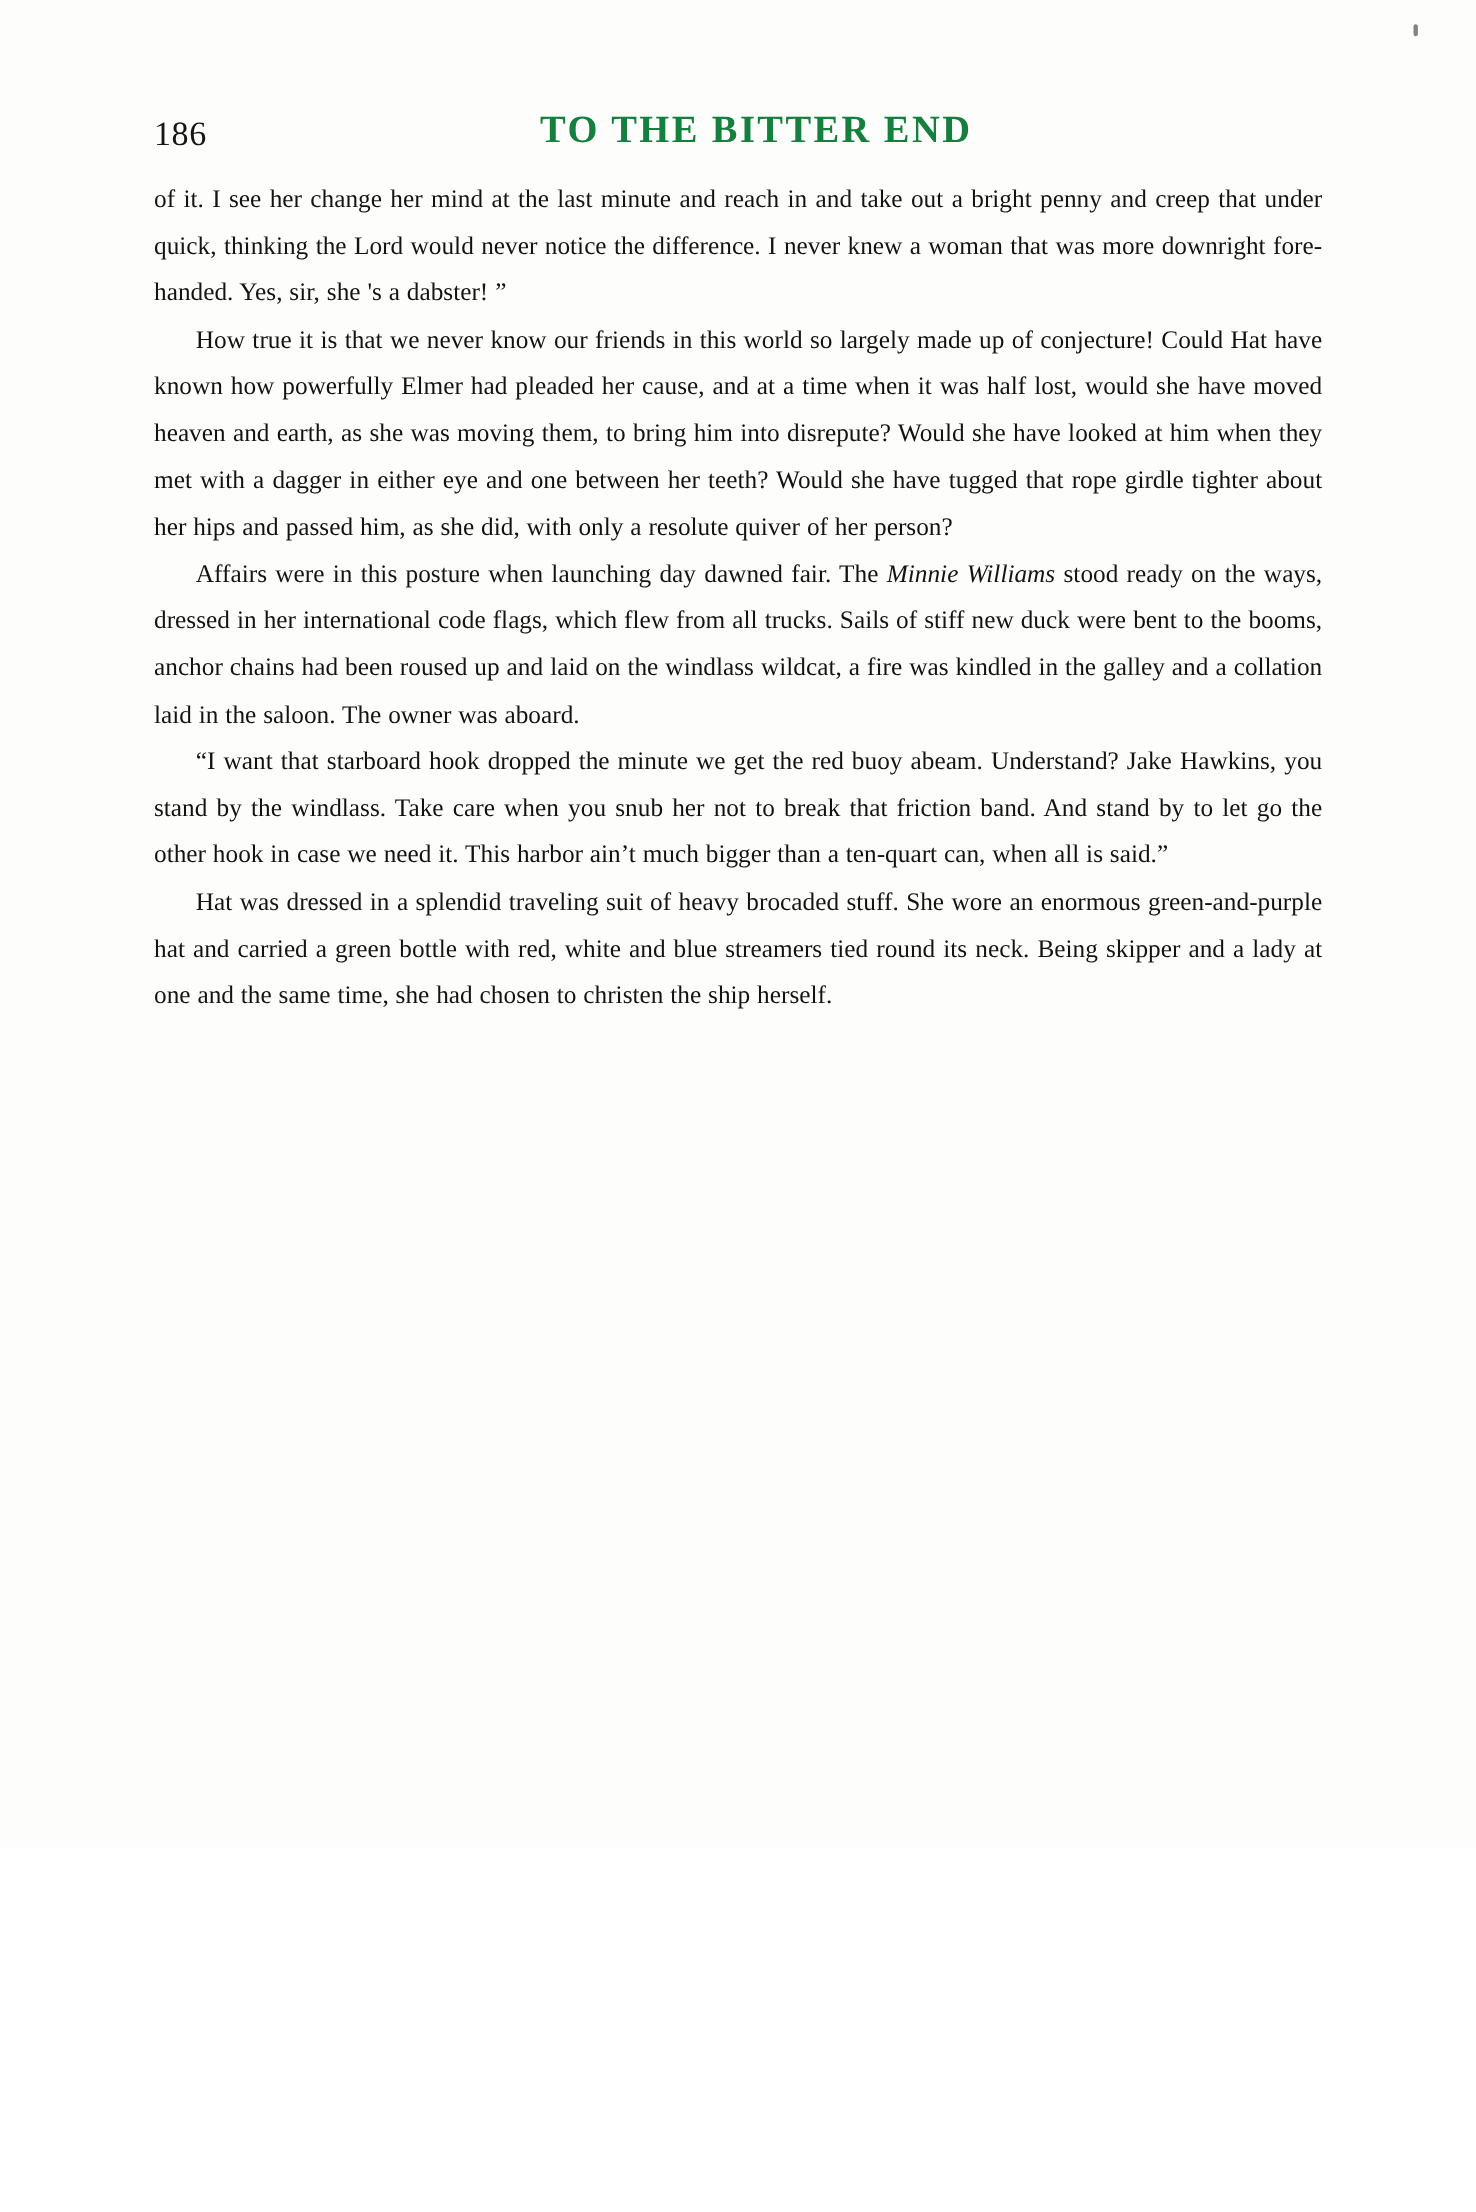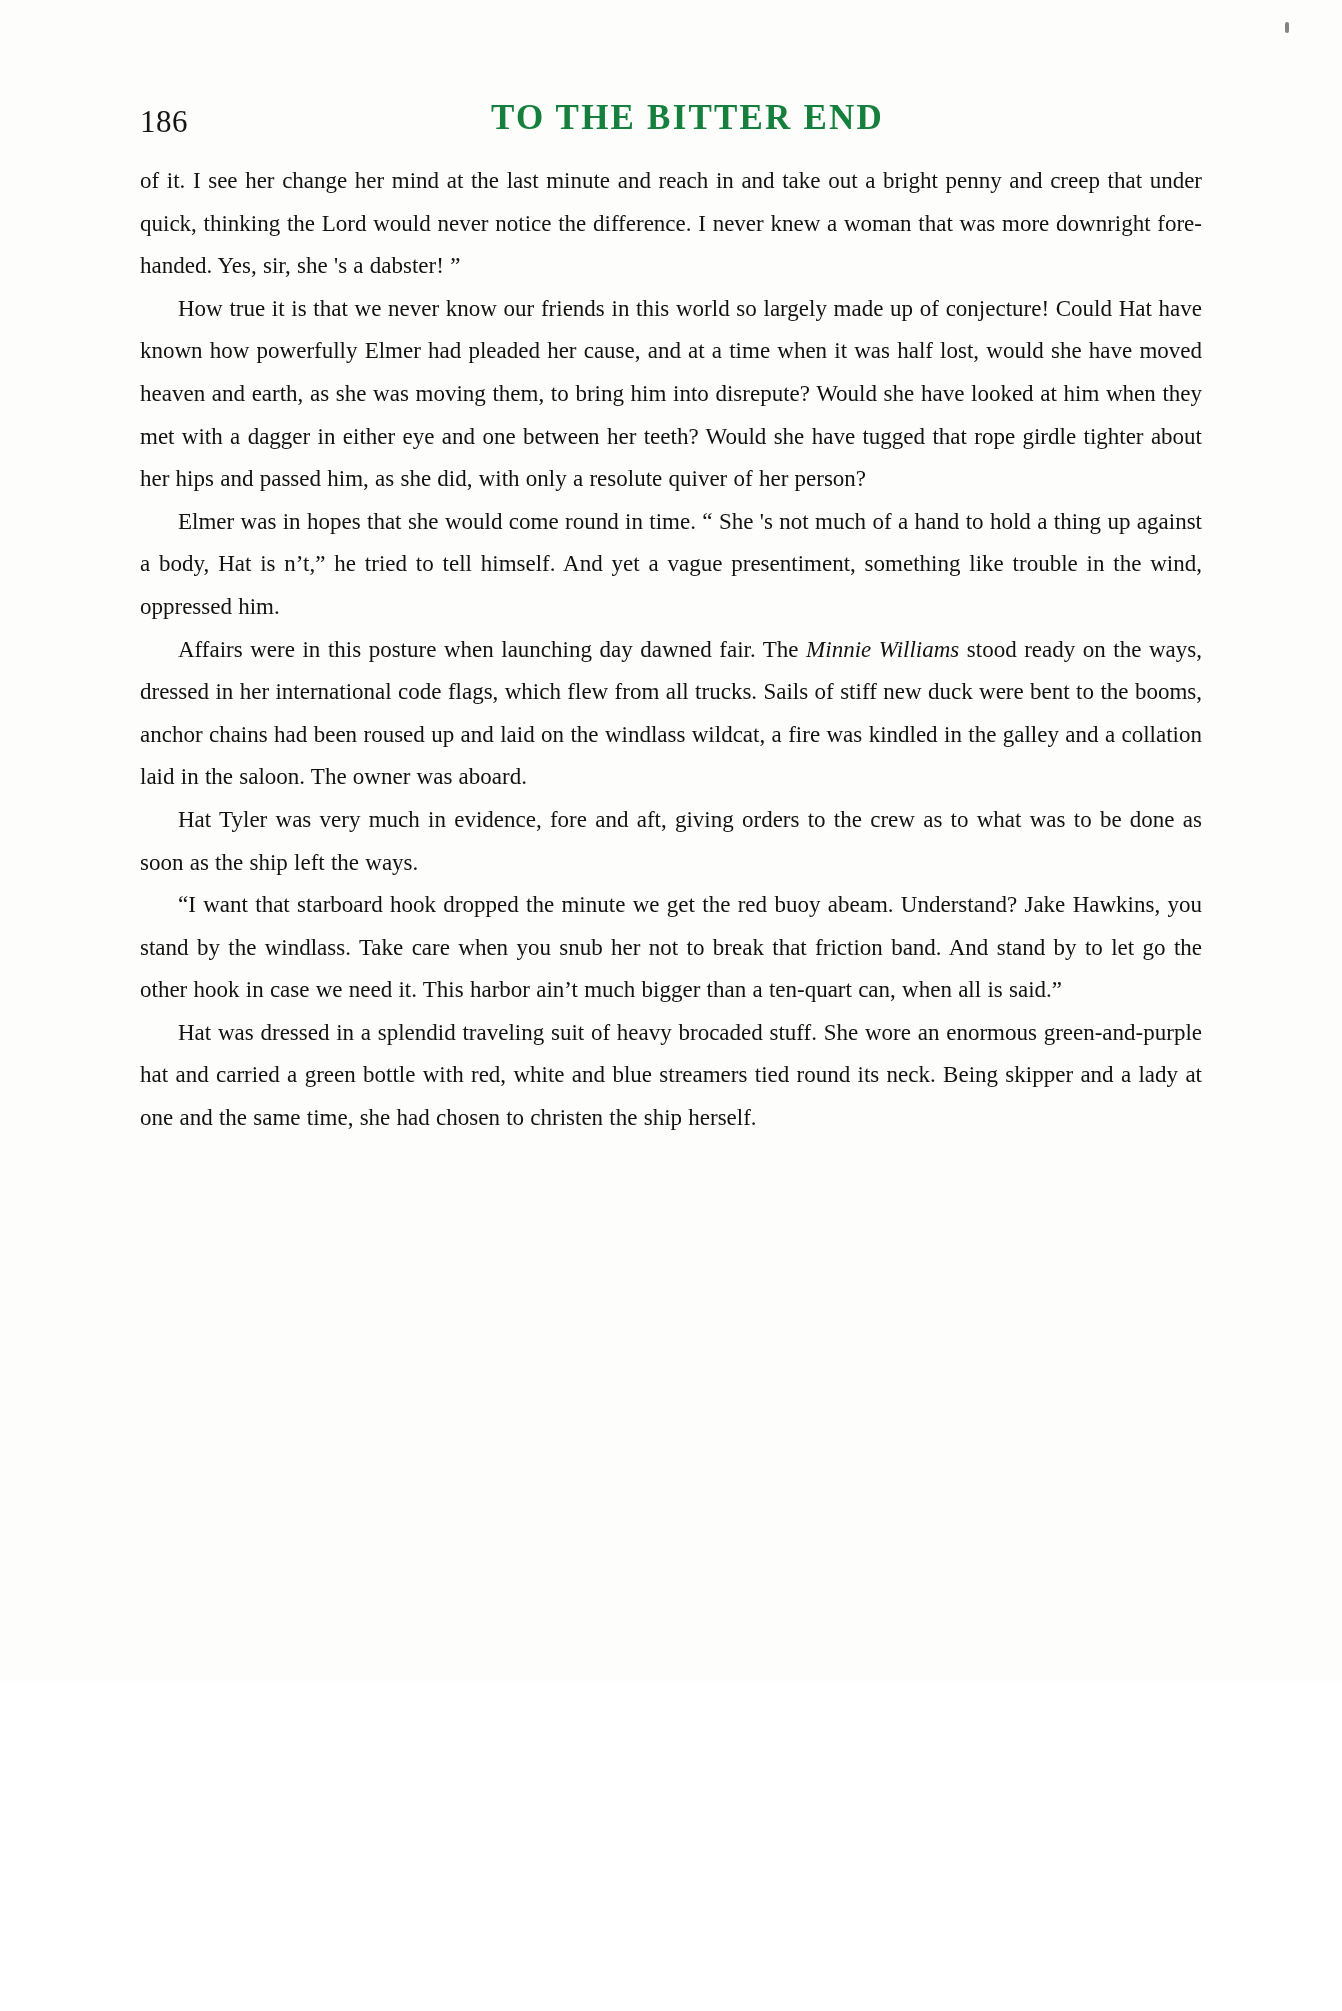--- a/index.html
+++ b/index.html
@@ -91,20 +91,18 @@
   <div class="speck"></div>
 
   <div class="header">
     <div class="folio">186</div>
     <div class="running-title">TO THE BITTER END</div>
   </div>
 
   <div class="body-text">
     <p class="para first">of it.  I see her change her mind at the last minute and reach in and take out a bright penny and creep that under quick, thinking the Lord would never notice the difference. I never knew a woman that was more downright fore-handed.  Yes, sir, she 's a dabster! ”</p>
     <p class="para">How true it is that we never know our friends in this world so largely made up of conjecture!  Could Hat have known how powerfully Elmer had pleaded her cause, and at a time when it was half lost, would she have moved heaven and earth, as she was moving them, to bring him into disrepute?  Would she have looked at him when they met with a dagger in either eye and one between her teeth? Would she have tugged that rope girdle tighter about her hips and passed him, as she did, with only a resolute quiver of her person?</p>
-    <p class="para">Elmer was in hopes that she would come round in time. “ She 's not much of a hand to hold a thing up against a body, Hat is n’t,” he tried to tell himself.  And yet a vague presentiment, something like trouble in the wind, oppressed him.</p>
     <p class="para"><span>Affairs were in this posture when launching day dawned fair.  The </span><i>Minnie Williams</i><span> stood ready on the ways, dressed in her international code flags, which flew from all trucks.  Sails of stiff new duck were bent to the booms, anchor chains had been roused up and laid on the windlass wildcat, a fire was kindled in the galley and a collation laid in the saloon.  The owner was aboard.</span></p>
-    <p class="para">Hat Tyler was very much in evidence, fore and aft, giving orders to the crew as to what was to be done as soon as the ship left the ways.</p>
     <p class="para">“I want that starboard hook dropped the minute we get the red buoy abeam.  Understand?  Jake Hawkins, you stand by the windlass.  Take care when you snub her not to break that friction band.  And stand by to let go the other hook in case we need it.  This harbor ain’t much bigger than a ten-quart can, when all is said.”</p>
     <p class="para">Hat was dressed in a splendid traveling suit of heavy brocaded stuff.  She wore an enormous green-and-purple hat and carried a green bottle with red, white and blue streamers tied round its neck.  Being skipper and a lady at one and the same time, she had chosen to christen the ship herself.</p>
   </div>
 
 </div>
 
 </body></html>

